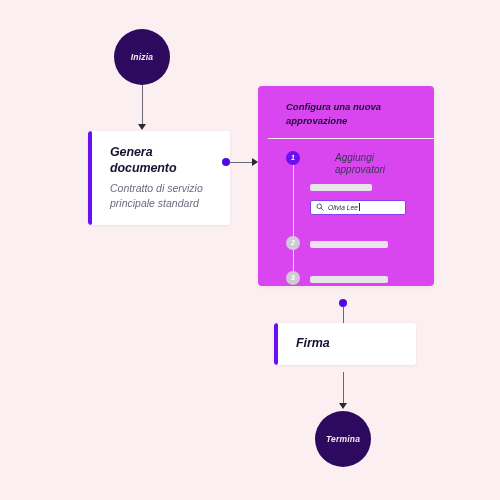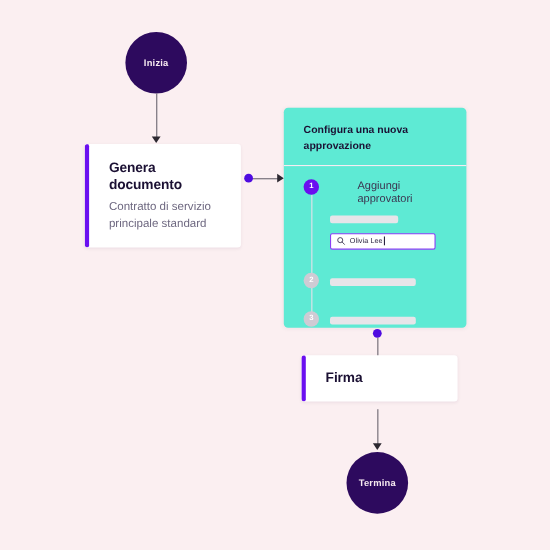--- a/index.html
+++ b/index.html
@@ -10,20 +10,21 @@
     width: 500px;
     height: 500px;
     background: #fbeff1;
     font-family: "Liberation Sans", sans-serif;
     overflow: hidden;
   }
   #canvas {
     position: relative;
     width: 500px;
     height: 442px;
+    font-style: italic;
   }
 
   
   .node-circle {
     position: absolute;
     border-radius: 50%;
     background: #2d0a5e;
     display: flex;
     align-items: center;
     justify-content: center;
@@ -58,21 +59,21 @@
     width: 4px;
     flex: 0 0 4px;
     background: #6a0ff0;
     border-radius: 2px;
   }
   .card-body {
     flex: 1 1 auto;
     padding: 14px 14px 14px 18px;
   }
   #doc-card {
-    left: 77px;
+    left: 88px;
     top: 131px;
     width: 142px;
   }
   #sign-card {
     left: 274px;
     top: 323px;
     width: 142px;
   }
   #sign-card .card-body { padding: 13px 14px 13px 18px; }
 
@@ -87,26 +88,27 @@
     margin-top: 5px;
     font-size: 10.5px;
     color: #6e6880;
     line-height: 1.42;
   }
 
   
   #config-panel {
     position: absolute;
     left: 258px;
-    top: 98px;
+    top: 86px;
     width: 166px;
     height: 200px;
-    background: #5eead4;
+    background: #d946ef;
     border-radius: 4px;
     box-shadow: 0 1px 4px rgba(60, 20, 70, .06);
+    padding-left: 10px;
   }
   .panel-header {
     padding: 14px 16px 10px 18px;
     border-bottom: 1px solid #f5edf2;
   }
   .panel-header-text {
     font-size: 9.5px;
     font-weight: 700;
     color: #1b1033;
     line-height: 1.45;

